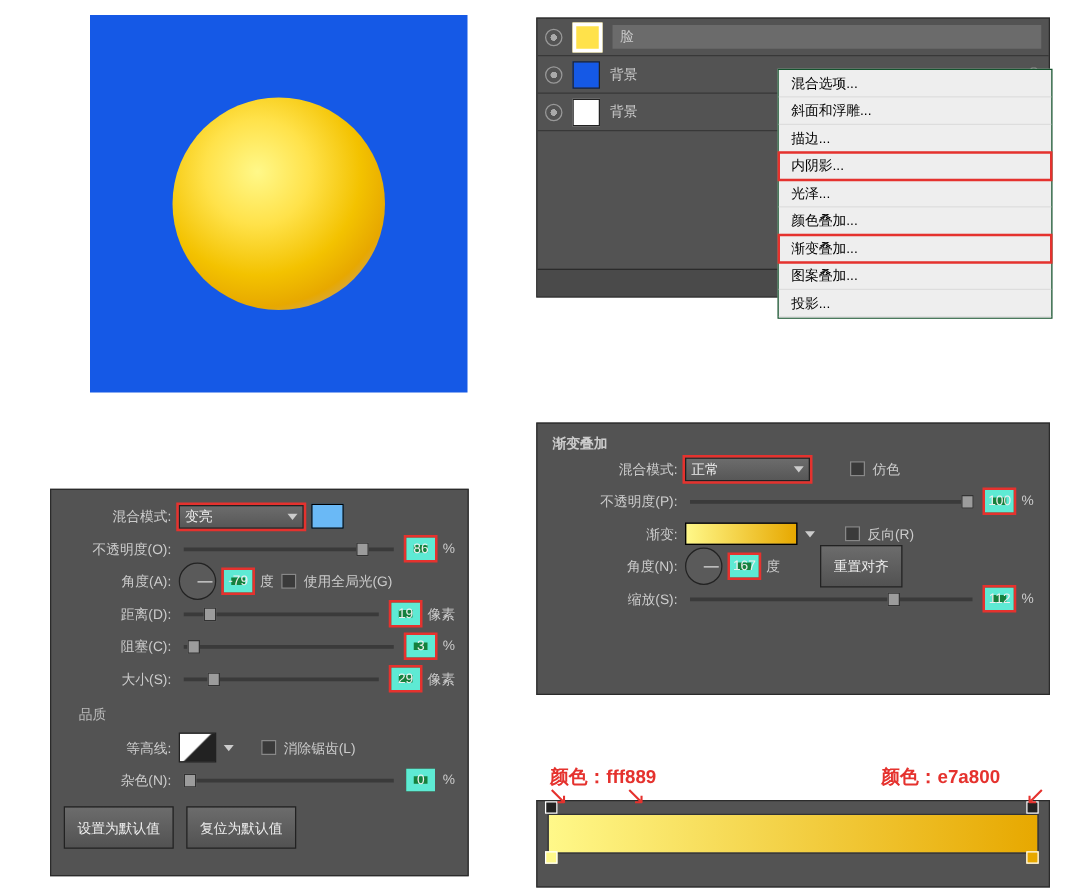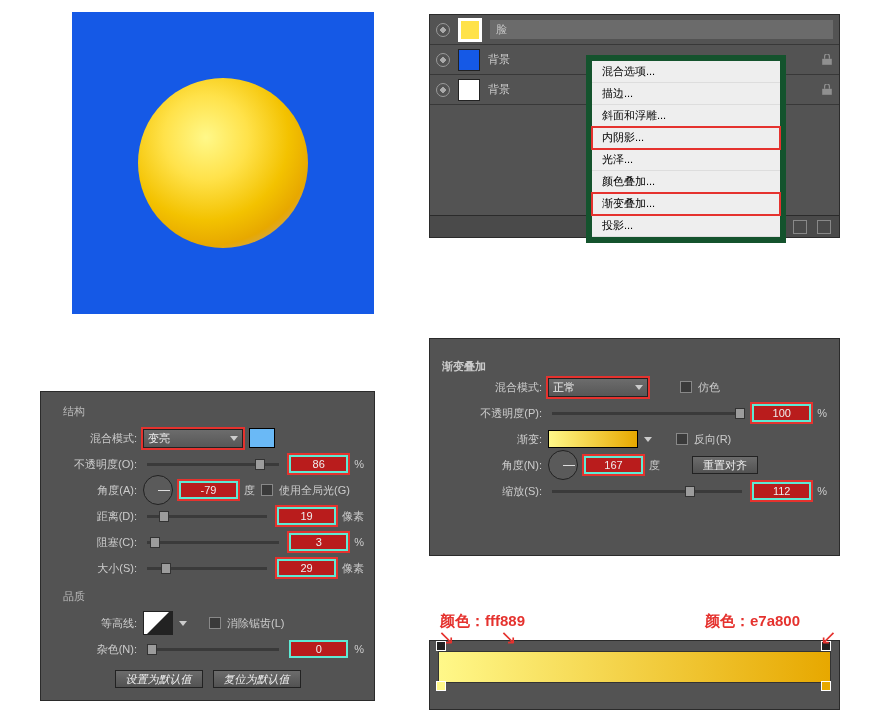--- a/index.html
+++ b/index.html
@@ -23,61 +23,61 @@
   .thumb { width: 22px; height: 22px; border: 1px solid #222; flex-shrink: 0; }
   .thumb.yellow { background: #ffe24a; border: 3px solid #fff; width: 24px; height: 24px; }
   .thumb.blue { background: #1559e6; }
   .thumb.white { background: #fff; }
   .lock { margin-left: auto; width: 12px; height: 12px; opacity: .7; }
   .layer-label { flex: 1; }
   .layer-label.sel { background: #6b6b6b; padding: 2px 6px; }
 
   
   .fx-menu {
-    position: absolute; left: 586px; top: 55px; width: 200px;
-    background: #eee; border: 6px solid #14532d; color: #000; font-size: 11px; z-index: 5;
+    position: absolute; left: 622px; top: 55px; width: 220px;
+    background: #eee; border: 1px solid #14532d; color: #000; font-size: 11px; z-index: 5;
   }
   .fx-menu div { padding: 3px 10px; border-bottom: 1px solid #ddd; }
   .fx-menu .red-box { outline: 2px solid #e5322e; outline-offset: -1px; }
 
   .layers-footer {
     display: flex; align-items: center; justify-content: flex-end;
     height: 22px; gap: 10px; padding: 0 8px; border-top: 1px solid #2b2b2b;
     background: #4a4a4a; color: #bbb;
   }
   .foot-icon { width: 14px; height: 14px; border: 1px solid #888; display: inline-block; }
   .fx-label { font-style: italic; font-size: 10px; outline: 2px solid #e5322e; padding: 0 3px; }
 
   
   .inner-shadow { left: 40px; top: 391px; width: 335px; height: 310px; padding: 8px 10px; }
   .inner-shadow h4 { font-weight: normal; font-size: 12px; margin-bottom: 6px; }
   .group-title { font-size: 11px; color: #bbb; margin: 4px 0 6px 12px; }
   .row { display: flex; align-items: center; height: 26px; gap: 6px; }
   .row .lbl { width: 86px; text-align: right; font-size: 11px; color: #ccc; }
-  .num-box { width: 59px; height: 18px; background: #b91c1c; border: 2px solid #5eead4; color: #eee; text-align: center; font-size: 11px; display: inline-flex; align-items: center; justify-content: center; }
+  .num-box { width: 23px; height: 18px; background: #15803d; border: 6px solid #5eead4; color: #eee; text-align: center; font-size: 11px; display: inline-flex; align-items: center; justify-content: center; }
   .num-box.red { outline: 2px solid #e5322e; }
   .select { width: 100px; height: 19px; background: linear-gradient(#6c6c6c,#575757); border: 1px solid #222; color: #eee; font-size: 11px; padding: 0 4px; display: flex; align-items: center; justify-content: space-between; }
   .select.red { outline: 2px solid #e5322e; }
   .tri { border-left: 4px solid transparent; border-right: 4px solid transparent; border-top: 5px solid #ccc; }
   .color-chip { width: 26px; height: 20px; border: 1px solid #000; }
   .chk { width: 12px; height: 12px; border: 1px solid #888; display: inline-block; background: #3a3a3a; }
   .chk.on::after { content: "✓"; color: #89c3ff; font-size: 10px; position: relative; top: -3px; left: 1px; }
   .slider-track { flex: 1; height: 3px; background: #3a3a3a; position: relative; margin: 0 4px; min-width: 60px; }
   .slider-thumb { position: absolute; top: -4px; width: 10px; height: 11px; background: #9c9c9c; border: 1px solid #333; }
   .angle-wheel { width: 30px; height: 30px; border: 1px solid #222; border-radius: 50%; background: #5a5a5a; position: relative; flex-shrink: 0; }
   .angle-wheel::after { content: ""; position: absolute; left: 50%; top: 50%; width: 12px; height: 1px; background: #ddd; transform-origin: left; }
   .unit { font-size: 11px; color: #ccc; }
-  .btn { height: 18px; padding: 0 10px; background: linear-gradient(#6c6c6c,#525252); border: 1px solid #222; color: #eee; font-size: 11px; display: inline-flex; align-items: center; }
-  .btnrow { display: flex; gap: 10px; justify-content: center; margin-top: 8px; font-style: italic; }
+  .btn { height: 34px; padding: 0 10px; background: linear-gradient(#6c6c6c,#525252); border: 1px solid #222; color: #eee; font-size: 11px; display: inline-flex; align-items: center; }
+  .btnrow { display: flex; gap: 10px; margin-top: 8px; }
   .contour-chip { width: 30px; height: 24px; background: linear-gradient(135deg,#fff 48%,#222 52%); border: 1px solid #222; }
 
   .annotation { position: absolute; color: #e5322e; font-size: 15px; font-weight: bold; }
 
   
-  .grad-overlay { left: 429px; top: 338px; width: 411px; height: 218px; padding: 20px 12px; }
+  .grad-overlay { left: 429px; top: 338px; width: 411px; height: 218px; padding: 8px 12px; }
   .grad-row .lbl { width: 100px; }
   .grad-chip { width: 90px; height: 18px; background: linear-gradient(90deg,#fff889,#e7a800); border: 1px solid #000; }
 
   
   .grad-bar-wrap { position: absolute; left: 429px; top: 640px; width: 411px; height: 70px; }
   .grad-bar { position: absolute; left: 8px; top: 10px; right: 8px; height: 32px; background: linear-gradient(90deg,#fff889,#e7a800); border: 1px solid #333; }
   .stop-top, .stop-bot { position: absolute; width: 12px; height: 12px; }
   .stop-top { top: 0; }
   .stop-bot { top: 40px; }
   .stop-handle { width: 10px; height: 10px; background: #222; border: 1px solid #fff; }
@@ -122,33 +122,33 @@
     <span class="foot-icon"></span>
     <span class="foot-icon" style="border-radius:50%"></span>
     <span class="foot-icon"></span>
     <span class="foot-icon"></span>
     <span class="foot-icon"></span>
   </div>
 </div>
 
 <div class="fx-menu">
   <div>混合选项...</div>
+  <div>斜面和浮雕...</div>
   <div>描边...</div>
-  <div>斜面和浮雕...</div>
   <div class="red-box">内阴影...</div>
   <div>光泽...</div>
   <div>颜色叠加...</div>
   <div class="red-box">渐变叠加...</div>
+  <div>图案叠加...</div>
   <div>投影...</div>
 </div>
 
 <div class="annotation" style="left:216px; top:393px">颜色：6ab9f6</div>
 
 <div class="panel inner-shadow">
-  <div class="group-title">结构</div>
 
   <div class="row">
     <span class="lbl">混合模式:</span>
     <div class="select red">
         <span>变亮</span>
         <span class="tri"></span>
       </div>
     <span class="color-chip" style="background:#6ab9f6"></span>
   </div>
   <div class="row">

